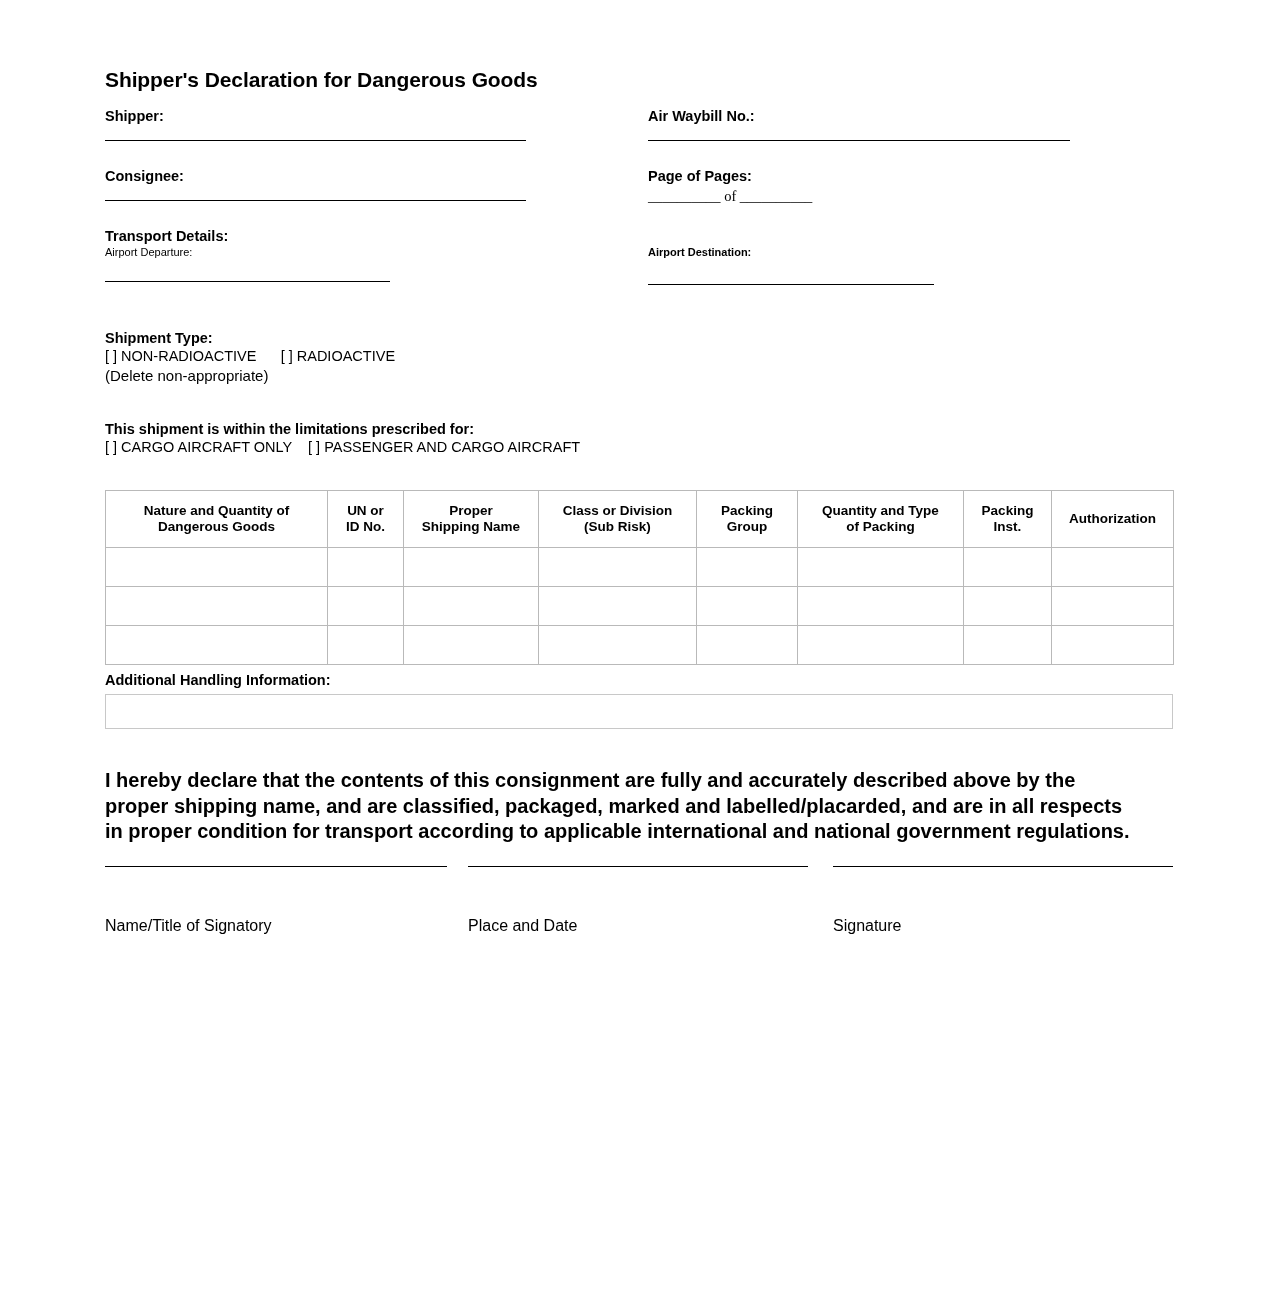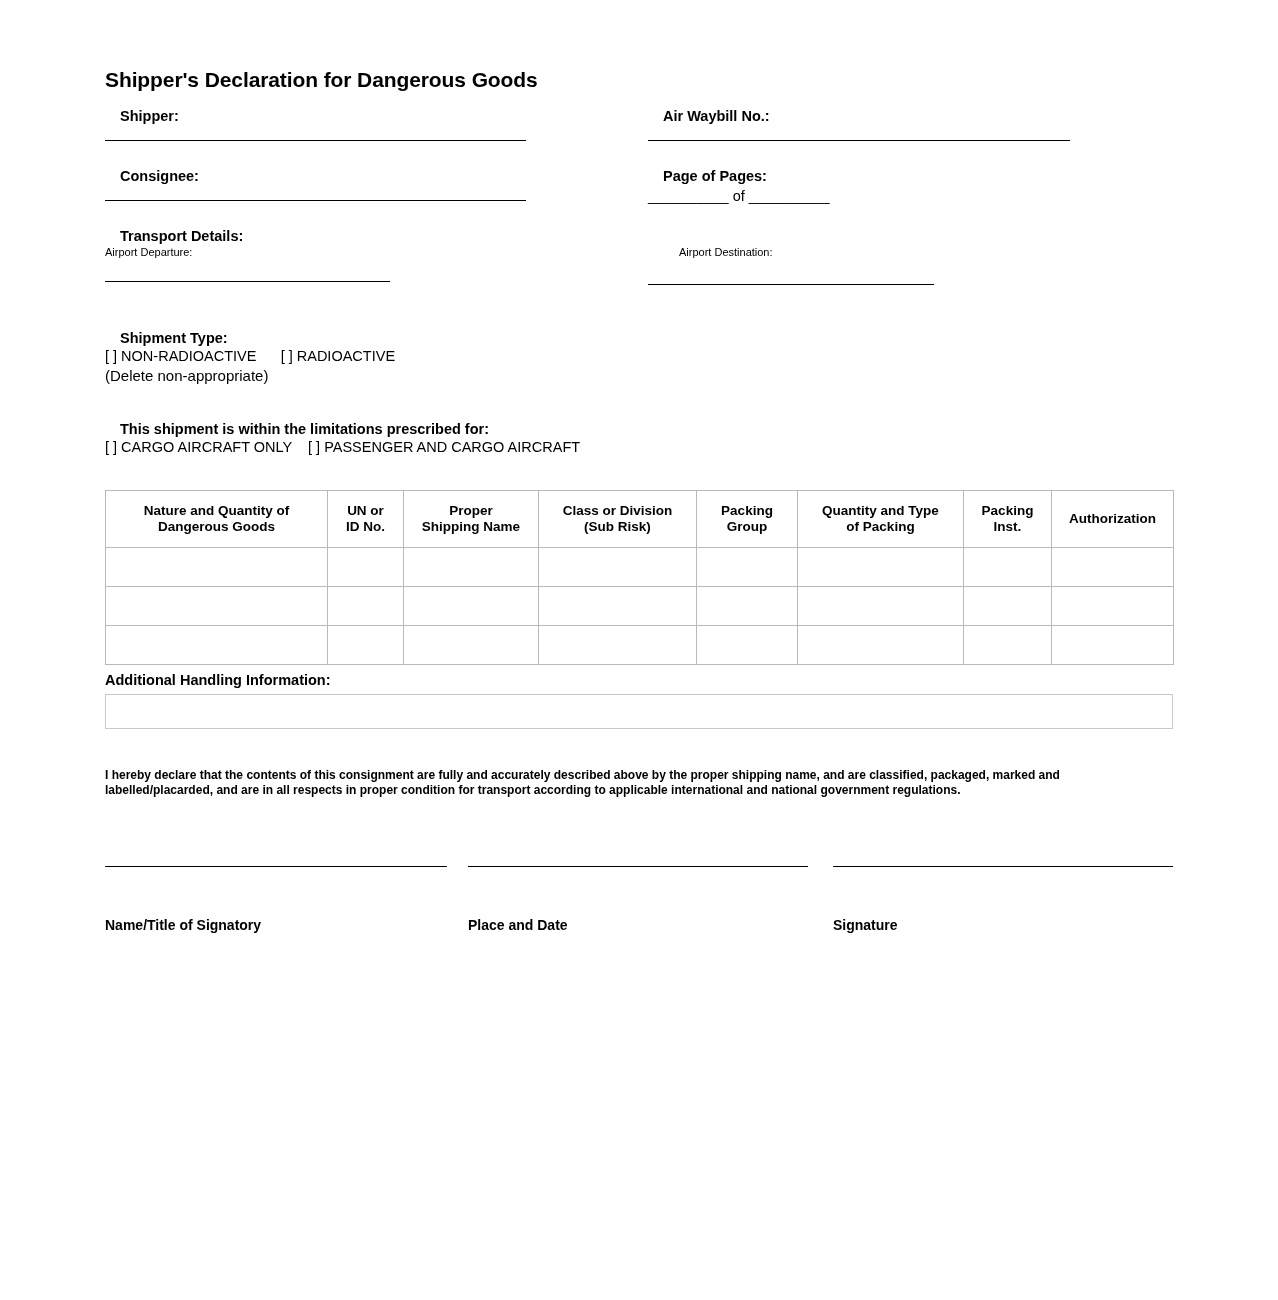--- a/index.html
+++ b/index.html
@@ -31,21 +31,20 @@
     font-weight: bold;
     letter-spacing: -0.1px;
     white-space: nowrap;
   }
 
   
   .lbl-bold {
     font-size: 14.5px;
     font-weight: bold;
     white-space: nowrap;
-    margin-left: 15px;
   }
   .lbl-plain {
     font-size: 11px;
     font-weight: normal;
     white-space: nowrap;
   }
 
   
   .rule {
     border-bottom: 1.6px solid #000;
@@ -110,64 +109,64 @@
     border: 1px solid #c8c8c8;
     background: #ffffff;
   }
 
   
   .declaration {
     position: absolute;
     left: 0;
     top: 768px;
     width: 1025px;
-    font-size: 12px;
+    font-size: 20px;
     font-weight: bold;
     line-height: 1.28;
   }
 
   
   .sig-line {
     position: absolute;
     border-bottom: 1.6px solid #000;
     height: 0;
     top: 866px;
   }
   .sig-cap {
     position: absolute;
     top: 917px;
-    font-size: 14px;
-    font-weight: bold;
+    font-size: 16px;
+    font-weight: normal;
     white-space: nowrap;
   }
 </style>
 </head>
 <body>
 
 <div class="page">
 
   <div class="doc-title">Shipper's Declaration for Dangerous Goods</div>
 
   <div class="abs lbl-bold" style="left:0; top:108px;">Shipper:</div>
   <div class="abs rule" style="left:0; top:140px; width:421px;"></div>
 
   <div class="abs lbl-bold" style="left:543px; top:108px;">Air Waybill No.:</div>
   <div class="abs rule" style="left:543px; top:140px; width:422px;"></div>
 
   <div class="abs lbl-bold" style="left:0; top:168px;">Consignee:</div>
   <div class="abs rule" style="left:0; top:200px; width:421px;"></div>
 
   <div class="abs lbl-bold" style="left:543px; top:168px;">Page of Pages:</div>
-  <div class="abs" style="left:543px; top:188px; font-size:14.5px; white-space:pre;"><span>__________</span><span> </span><span>of</span><span> </span><span>__________</span></div>
+  <div class="abs" style="left:543px; top:188px; font-size:14.5px; white-space:pre;font-family:Liberation Serif, serif;"><span>__________</span><span> </span><span>of</span><span> </span><span>__________</span></div>
 
   <div class="abs lbl-bold" style="left:0; top:228px;text-align:center;">Transport Details:</div>
   <div class="abs lbl-plain" style="left:0; top:246px;">Airport Departure:</div>
   <div class="abs rule" style="left:0; top:281px; width:285px;"></div>
 
-  <div class="abs lbl-plain" style="left:574px; top:246px;">Airport Destination:</div>
+  <div class="abs lbl-plain" style="left:543px; top:246px;font-weight:bold;">Airport Destination:</div>
   <div class="abs rule" style="left:543px; top:284px; width:286px;"></div>
 
   <div class="abs lbl-bold" style="left:0; top:330px;">Shipment Type:</div>
   <div class="abs chk-row" style="left:0; top:348px;"><span>[ ] NON-RADIOACTIVE</span><span>      </span><span>[ ] RADIOACTIVE</span></div>
   <div class="abs note-line" style="left:0; top:367px;">(Delete non-appropriate)</div>
 
   <div class="abs lbl-bold" style="left:0; top:421px;">This shipment is within the limitations prescribed for:</div>
   <div class="abs chk-row" style="left:0; top:439px;"><span>[ ] CARGO AIRCRAFT ONLY</span><span>    </span><span>[ ] PASSENGER AND CARGO AIRCRAFT</span></div>
 
   <table class="goods-table">

